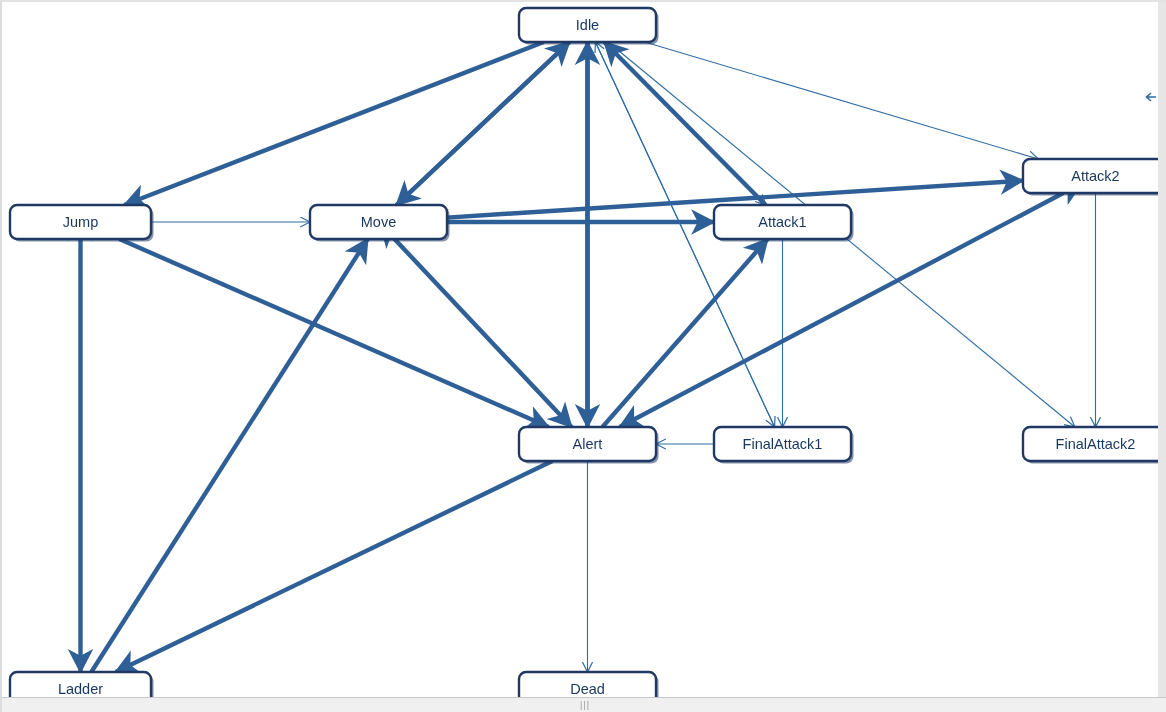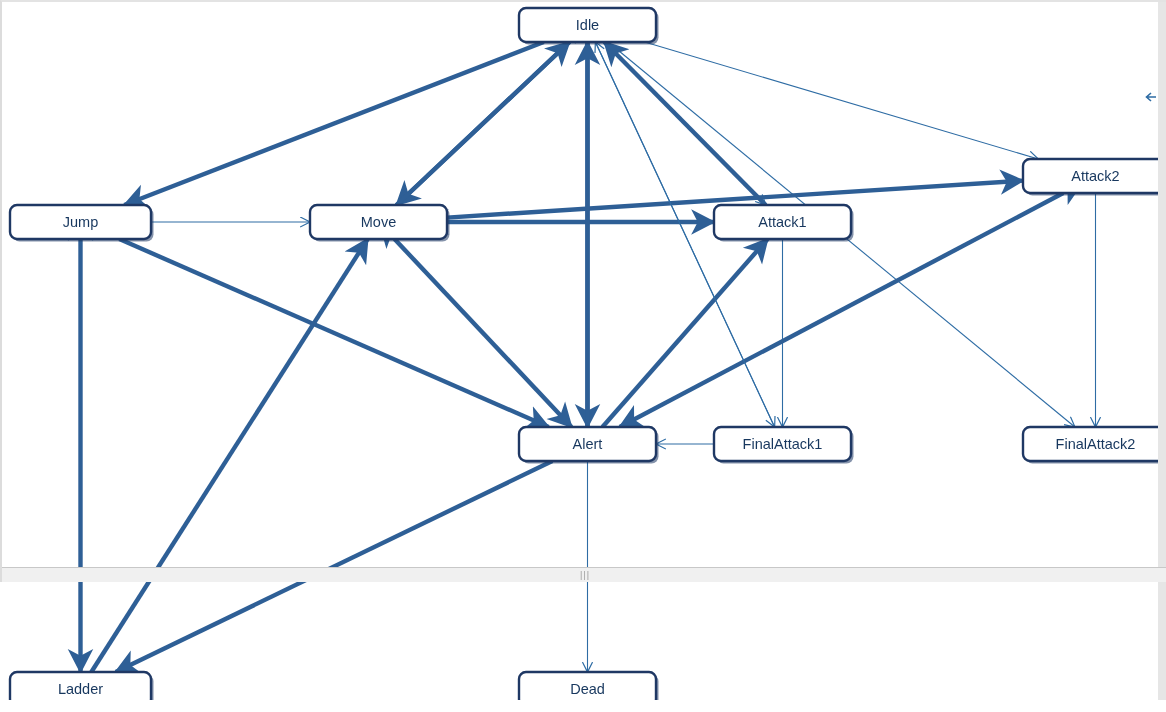--- a/index.html
+++ b/index.html
@@ -1,19 +1,19 @@
 <!DOCTYPE html>
 <html><head>
 <meta charset="utf-8">
 <style>
   html,body{margin:0;padding:0;background:#ffffff;}
   body{font-family:"Liberation Sans", sans-serif;}
   #app{position:relative;width:1166px;height:712px;background:#ffffff;overflow:hidden;}
   
-  #frame{position:absolute;left:0;top:0;width:1166px;height:582px;
+  #frame{position:absolute;left:0;top:0;width:1166px;height:712px;
          box-sizing:border-box;border-left:2px solid #dcdcdc;border-top:2px solid #e3e3e3;
          background:#ffffff;}
   #canvas-wrap{position:absolute;left:2px;top:2px;width:1156px;height:696px;overflow:hidden;background:#fff;}
   svg#graph{display:block;}
   .node-rect{fill:#ffffff;stroke:#1f3864;stroke-width:2.4;}
   .node-shadow{fill:#1f3864;opacity:.55;}
   .node-label{font-family:"Liberation Sans", sans-serif;font-size:14.5px;fill:#17375e;
                text-anchor:middle;dominant-baseline:middle;}
   .edge-thick{stroke:#2e5f96;stroke-width:4.4;fill:none;}
   .edge-thin{stroke:#2e6ca4;stroke-width:1.1;fill:none;}

